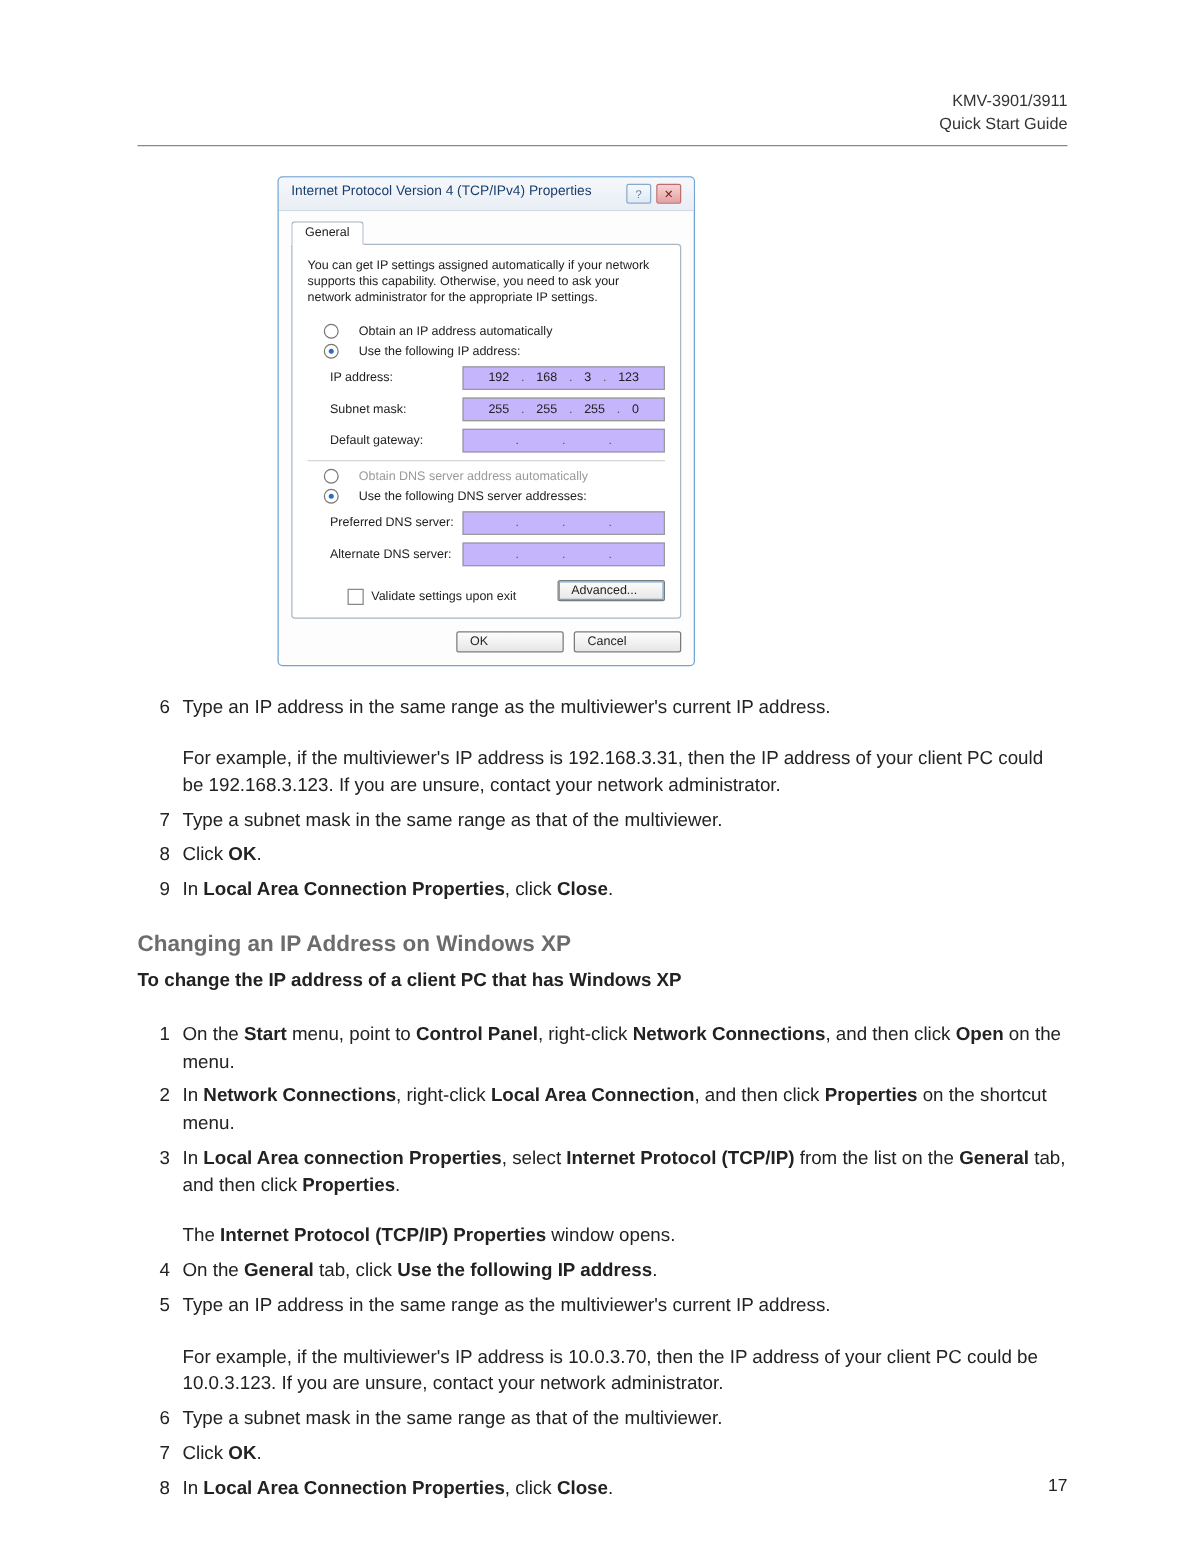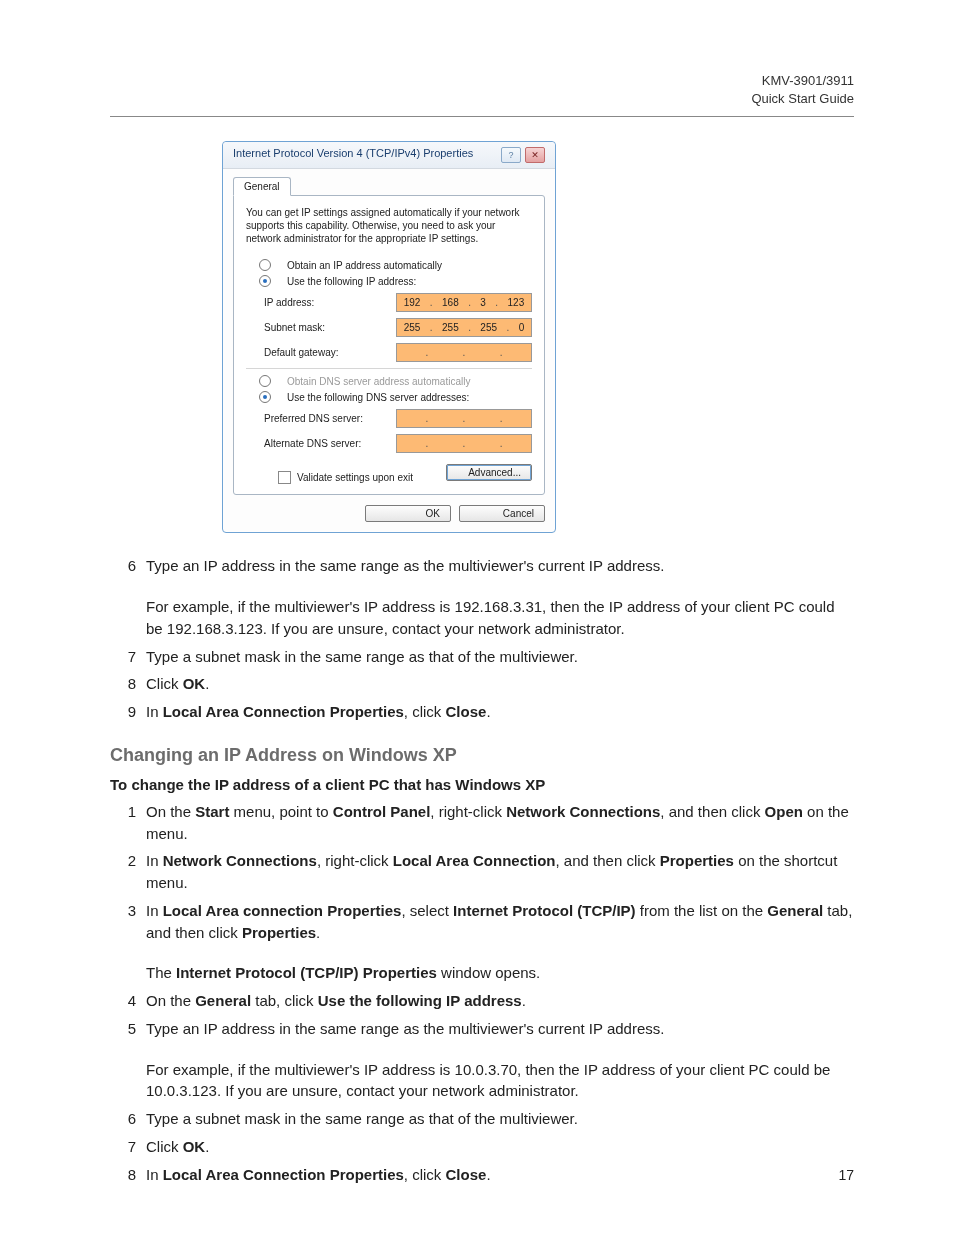--- a/index.html
+++ b/index.html
@@ -82,53 +82,53 @@
     background:#fff;
   }
   .desc { font-size:10px; line-height:1.3; margin-bottom:14px; }
   .radio { display:flex; align-items:center; gap:16px; font-size:10px; margin:4px 0;padding-left:13px; }
   .radio .r { width:10px;height:10px;border:1px solid #777;border-radius:50%;display:flex;align-items:center;justify-content:center;}
   .radio .r .dot{width:4px;height:4px;border-radius:50%;background:#2a6fbf;}
   .disabled-text { color:#9a9a9a; }
   .formrow { display:flex; align-items:center; justify-content:flex-start; margin:6px 0 6px 18px; font-size:10px;}
   .formrow .lbl { flex:1; }
   .ipbox {
-    width:130px; height:17px; border:1px solid #999; background:#fdba74;
+    width:130px; height:17px; border:1px solid #999; background:#c4b5fd;
     display:flex; align-items:center; justify-content:space-around;
-    font-size:10px; padding:0 2px;
+    font-size:10px; padding:0 15px;
   }
   .ipbox .sep{color:#555;}
   .checkrow{display:flex;align-items:center;gap:6px;font-size:10px;margin-top:10px;margin-left:32px;}
   .checkbox{width:11px;height:11px;border:1px solid #888;background:#fff;}
   .dlgbtn {
     display:inline-block;
     min-width:64px;
     padding:2px 10px;
     border:1px solid #7a7a7a;
     border-radius:2px;
     background:linear-gradient(#fdfdfd,#e6e6e6);
     font-size:10px;
-    text-align:right;
+    text-align:left;
   }
   .dlgbtn.focus{ box-shadow:0 0 0 1px #6fa3d4 inset; }
   .btnrow{ display:flex; justify-content:flex-end; gap:8px; margin-top:10px; }
   .advrow{ display:flex; justify-content:space-between; align-items:center; margin-top:8px;}
   hr.inner{border:none;border-top:1px solid #d6d6d6;margin:6px 0;}
 
   
   .doc { margin-top: 22px; font-family: "Myriad Pro","Segoe UI",Arial,sans-serif; }
   .ol { list-style:none; padding:0; margin:0; }
   .ol > li { display:flex; margin-bottom:6px; line-height:1.45; font-size:15px;}
   .ol > li .num { width:26px; text-align:right; margin-right:10px; flex-shrink:0;}
   .ol > li .txt { flex:1; }
   .sub { margin-top:19px; }
   .h2 { font-size:18px; font-weight:600; color:#6c6c6c; margin:22px 0 10px 0;}
-  .lead { font-weight:700; font-size:15px; margin-bottom:8px; }
+  .lead { font-weight:700; font-size:15px; margin-bottom:24px; }
   b{font-weight:700;}
-  .pagenum { position:absolute; bottom:52px; right:100px; font-size:14px;}
+  .pagenum { position:absolute; bottom:39px; right:100px; font-size:14px;}
 </style>
 </head>
 <body>
 
 <div class="page">
   <div class="header-right">
     <div>KMV-3901/3911</div>
     <div>Quick Start Guide</div>
   </div>
   <hr class="hr">

